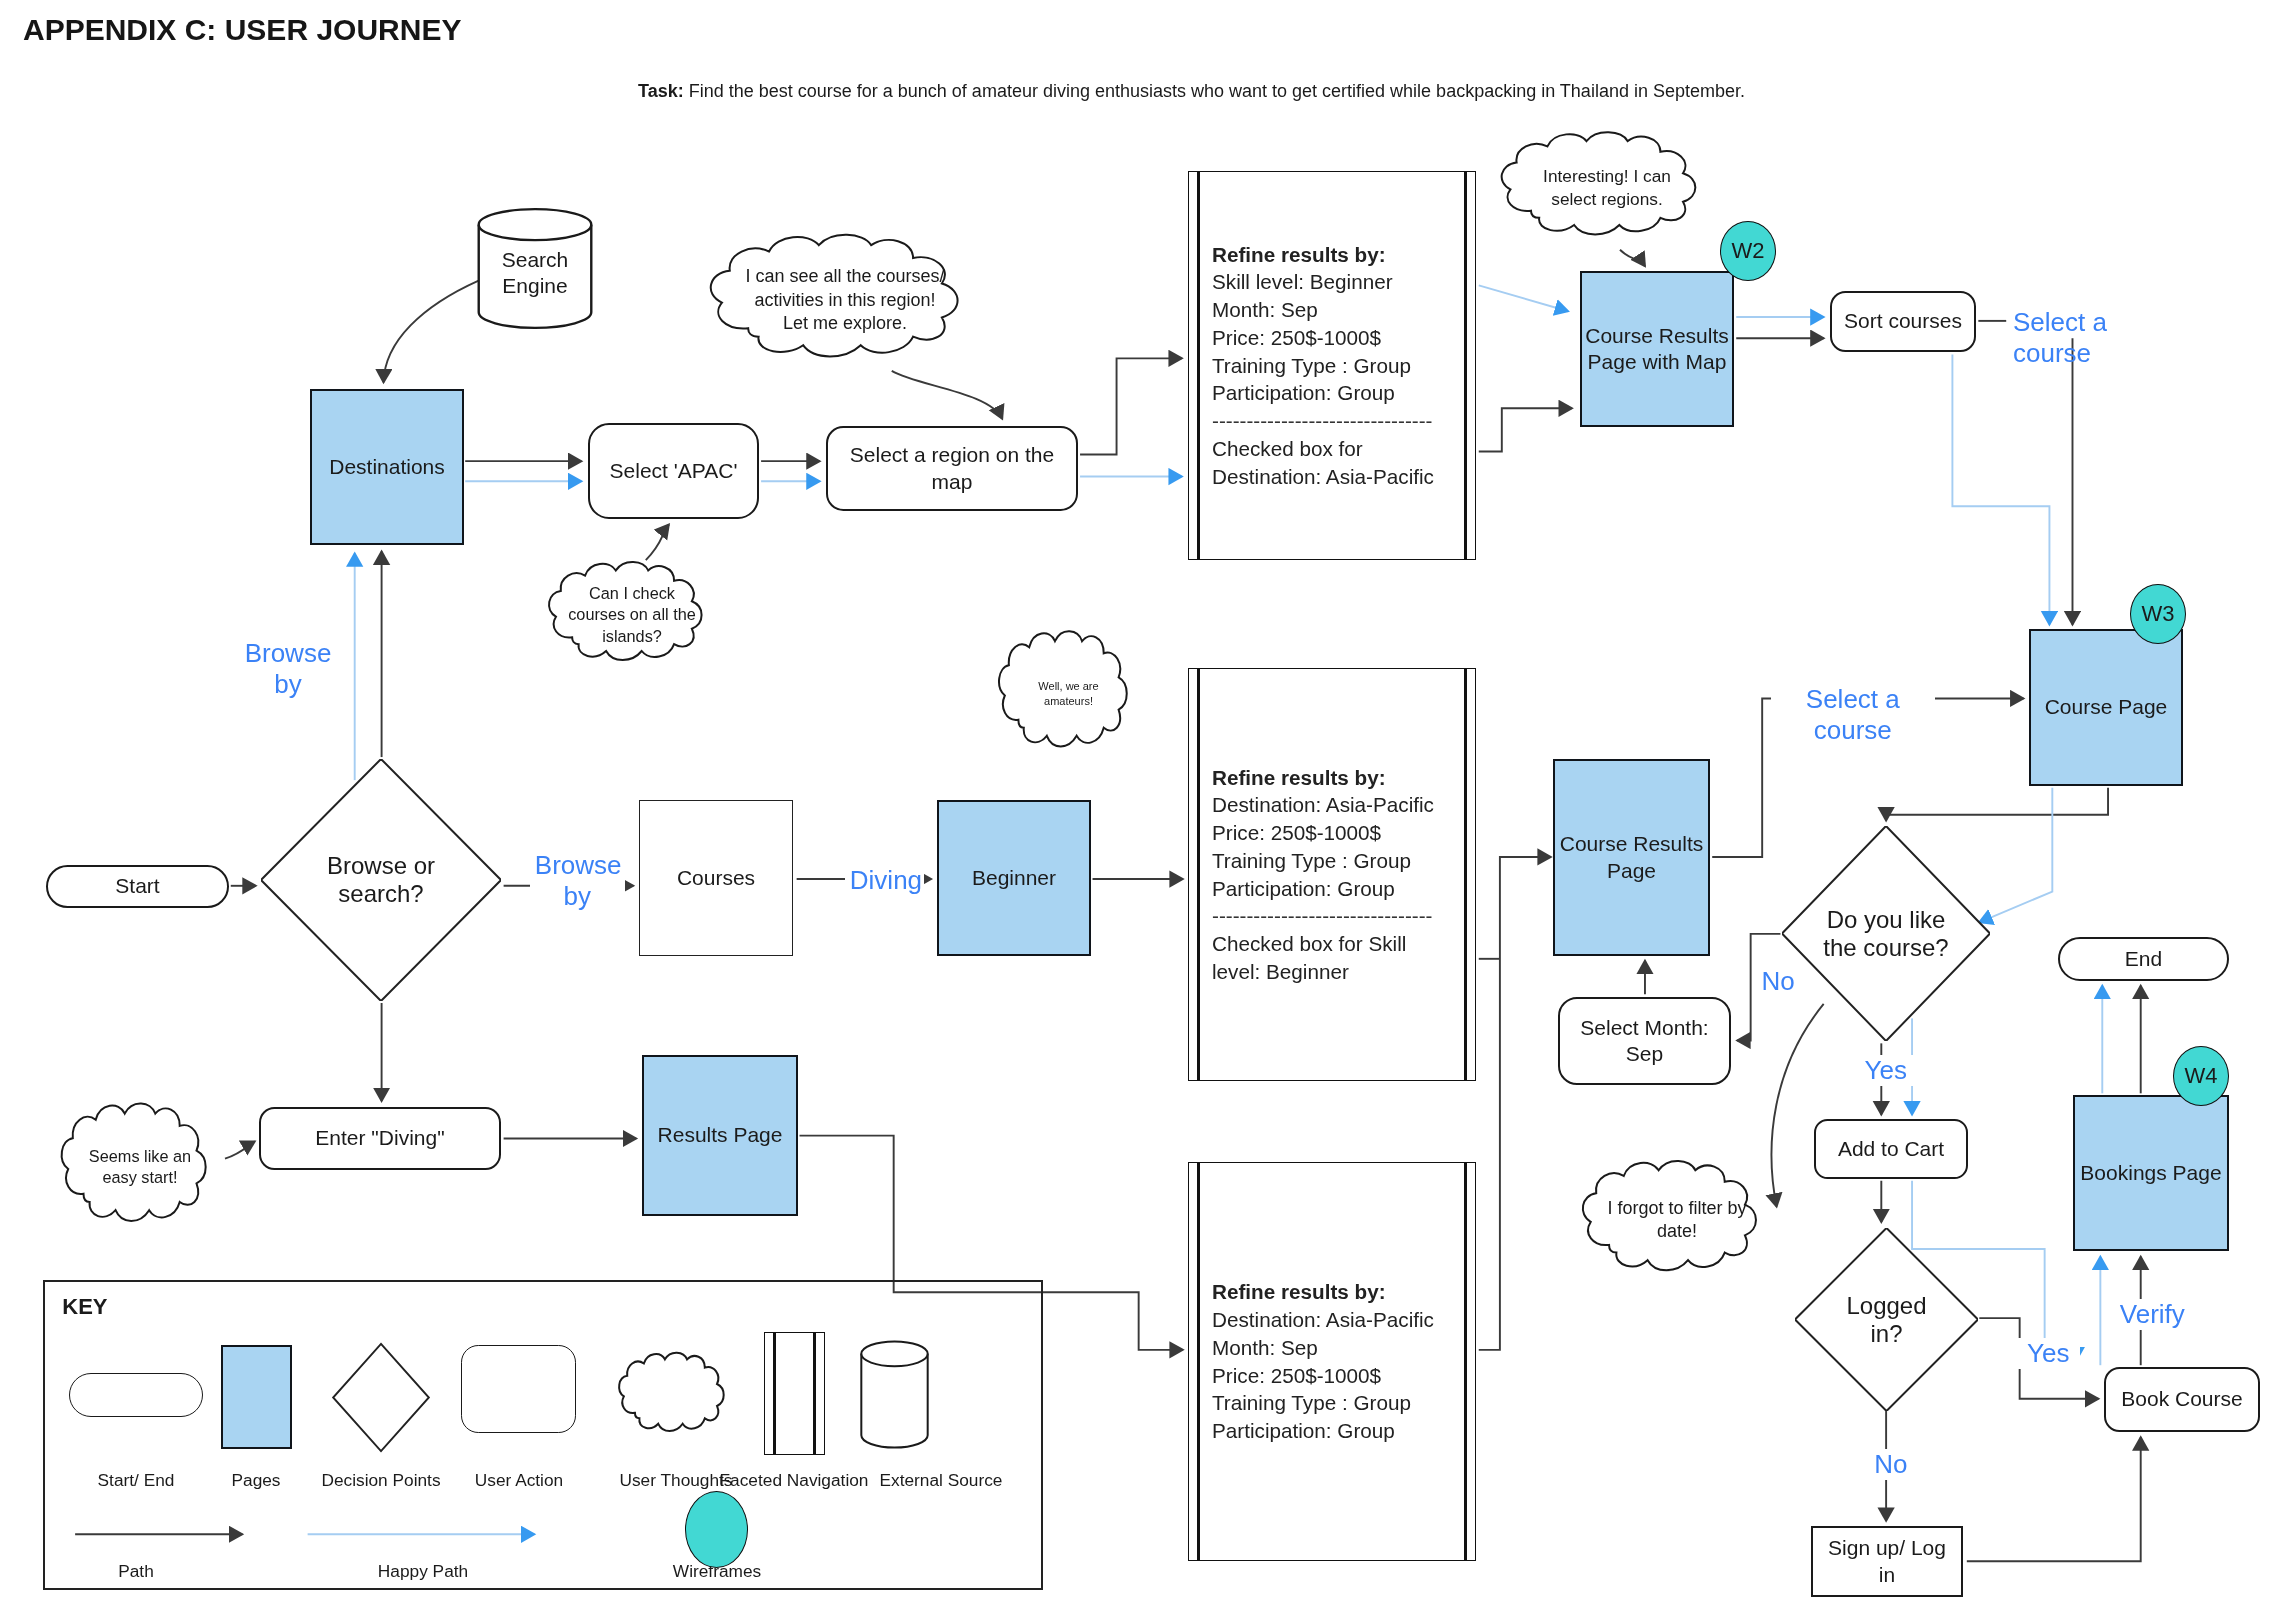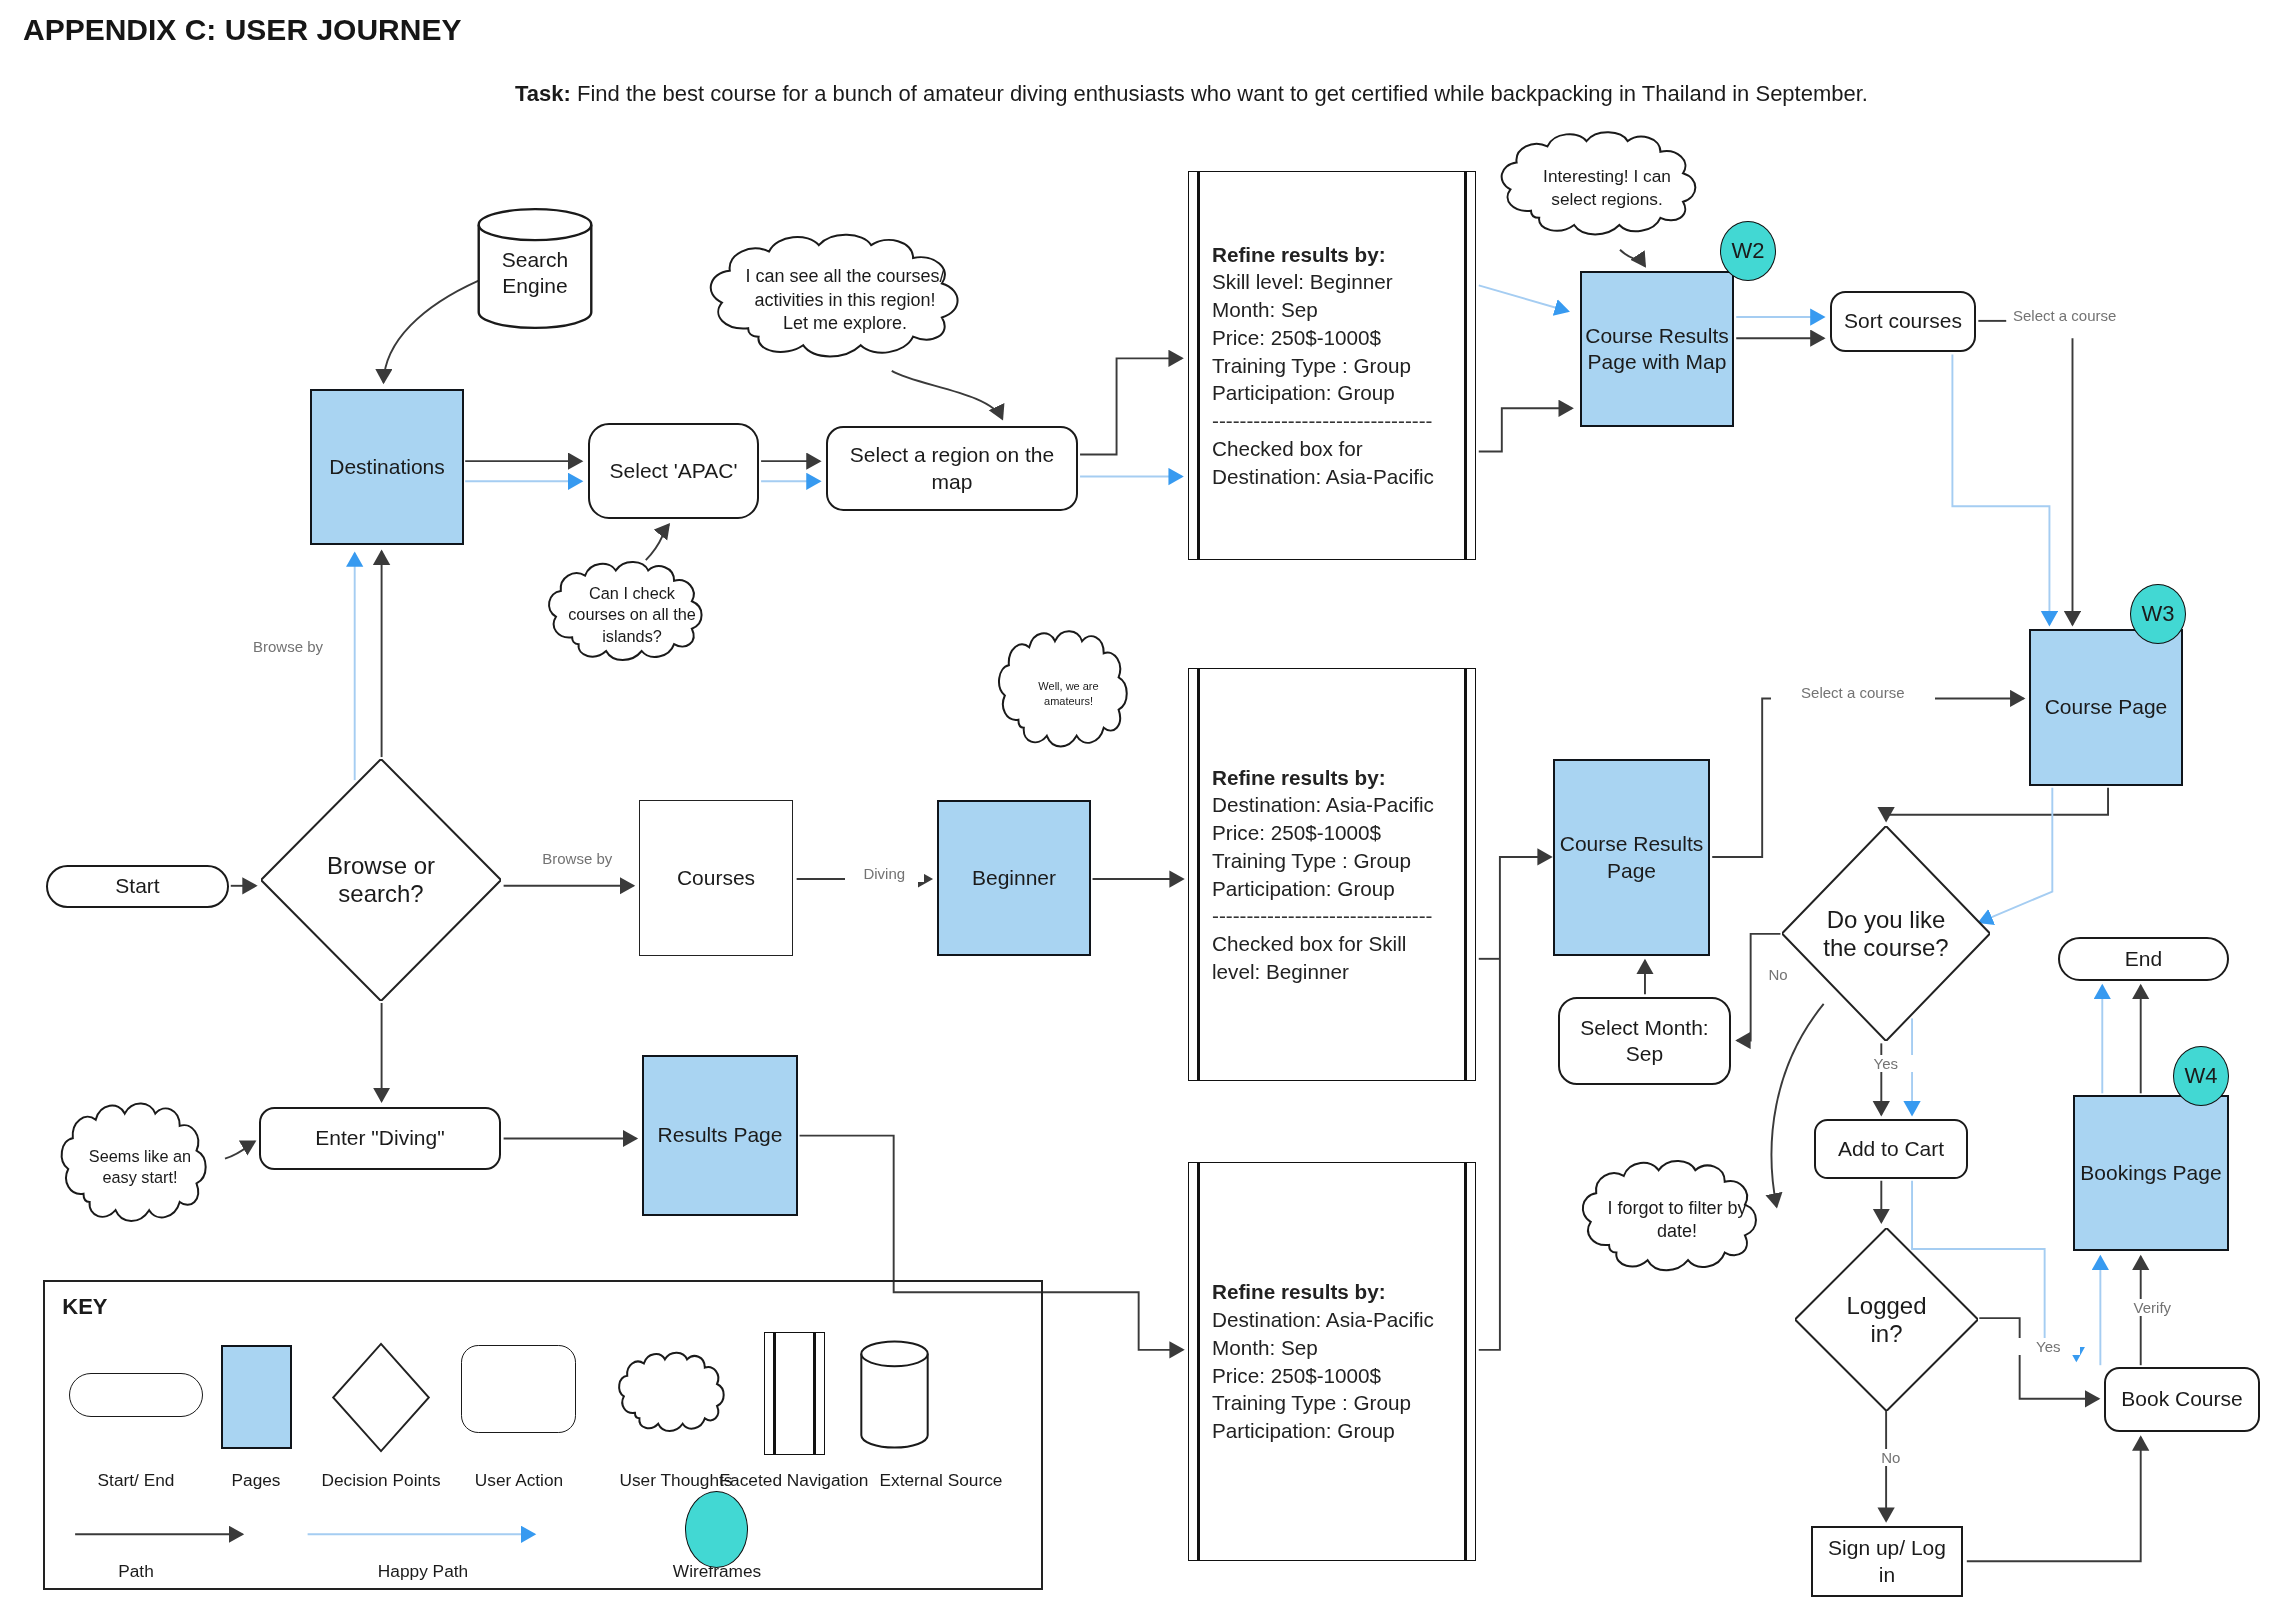--- a/index.html
+++ b/index.html
@@ -24,24 +24,24 @@
   .diamond{position:absolute;z-index:2;}
   .diamond svg{position:absolute;left:0;top:0;width:100%;height:100%;}
   .dtext{position:absolute;inset:0;display:flex;align-items:center;justify-content:center;
          text-align:center;font-size:24px;padding:0 44px;}
   .cloud{position:absolute;z-index:2;}
   .cloud svg{position:absolute;left:0;top:0;width:100%;height:100%;}
   .cloud span{position:absolute;inset:12% 14%;display:flex;align-items:center;justify-content:center;
               text-align:center;font-size:18px;line-height:1.3;}
   .wf{position:absolute;background:#42d8d3;border:1.9px solid #101010;border-radius:50%;
       display:flex;align-items:center;justify-content:center;font-size:22px;z-index:3;}
-  .elabel{position:absolute;font-size:15px;color:#737373;z-index:3;text-align:center;}
+  .elabel{position:absolute;font-size:26px;color:#3b82f6;z-index:3;text-align:center;}
   .elabel.bg{background:#fff;padding:0 4.8px;}
   .title{position:absolute;left:23px;top:13.4px;font-size:30px;font-weight:bold;color:#161616;z-index:2;}
-  .task{position:absolute;left:279px;top:81px;width:1825px;text-align:center;font-size:22px;z-index:2;}
+  .task{position:absolute;left:279px;top:81px;width:1825px;text-align:center;font-size:18px;z-index:2;}
   .keybox{position:absolute;left:43px;top:1280px;width:996px;height:306px;
           border:2.4px solid #222;z-index:2;}
   .keytitle{position:absolute;left:17.3px;top:11.5px;font-size:22px;font-weight:bold;}
   .klabel{position:absolute;font-size:17.3px;text-align:center;transform:translateX(-50%);}
   .kshape{position:absolute;box-sizing:border-box;}
   .cylsvg{width:100%;height:100%;display:block;}
 </style>
 </head>
 <body>
 

